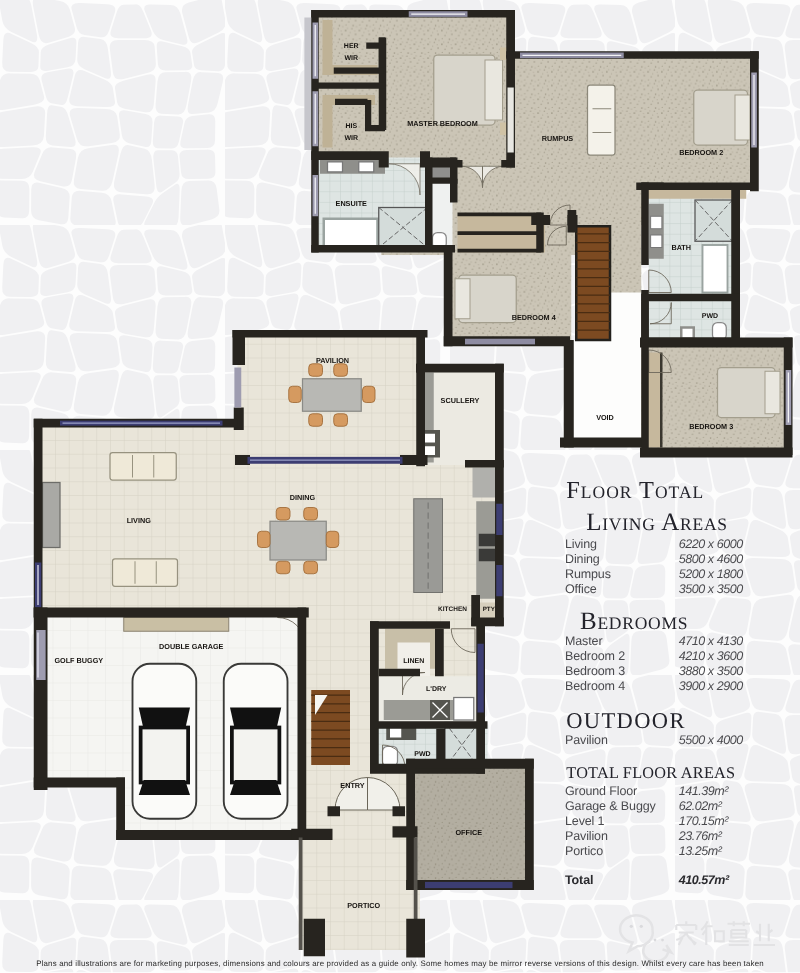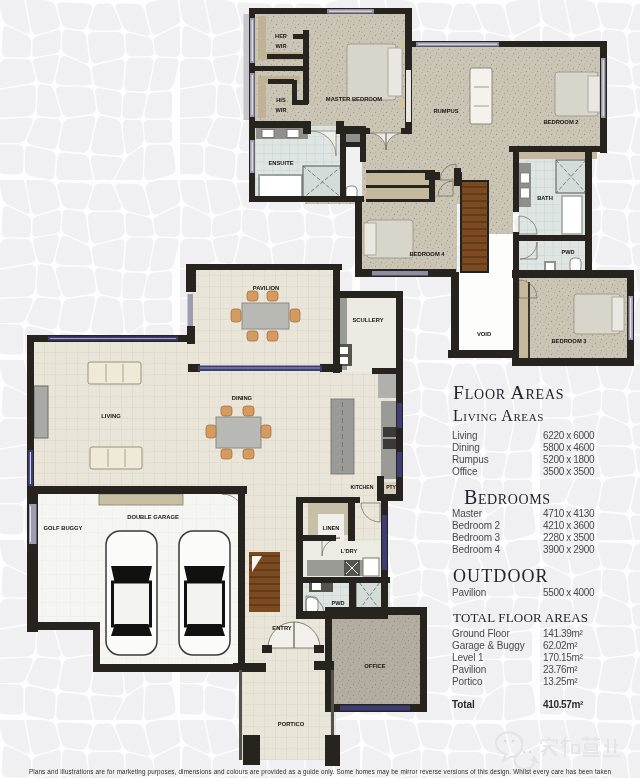--- a/index.html
+++ b/index.html
@@ -1,18 +1,18 @@
 <!DOCTYPE html>
 <html><head><meta charset="utf-8"><style>
 html,body{margin:0;padding:0;width:640px;height:778px;overflow:hidden;
 font-family:"Liberation Sans",sans-serif;background:#fff;}
 #page{position:relative;width:640px;height:778px;}
 .hd{font-family:"Liberation Serif",serif;color:#23232b;}
 .row{position:absolute;font-size:10px;color:#4a4a4e;letter-spacing:-0.1px;white-space:nowrap;}
-.val{position:absolute;left:91px;font-size:10px;letter-spacing:-0.35px;}
+.val{position:absolute;left:91px;font-size:10px;letter-spacing:-0.35px;font-style:italic;}
 </style></head><body>
 <div id="page">
 
 <svg width="640" height="778" style="position:absolute;left:0;top:0">
 <defs>
         <pattern id="bgp" width="180" height="180" patternUnits="userSpaceOnUse">
 <rect width="180" height="180" fill="#fdfdfd"></rect>
           <path d="M3.6 -4.4 L17.9 -3.8 Q23.5 -3.6 25.2 5.1 L29.4 27.2 Q31.1 35.9 24.9 33.0 L9.2 25.6 Q3.0 22.6 1.9 16.6 L-0.9 1.3 Q-2.0 -4.7 3.6 -4.4Z" fill="#f0f0f2"></path>
           <path d="M9.3 27.1 L25.1 34.6 Q31.3 37.5 31.1 41.9 L30.7 53.2 Q30.5 57.6 24.1 57.5 L7.8 57.3 Q1.4 57.2 1.8 49.9 L2.7 31.5 Q3.1 24.2 9.3 27.1Z" fill="#f0f0f2"></path>
           <path d="M7.7 58.7 L24.0 58.9 Q30.5 59.0 31.8 64.1 L35.2 77.1 Q36.5 82.2 27.2 83.8 L3.4 87.7 Q-5.9 89.2 -4.3 82.5 L-0.3 65.3 Q1.3 58.6 7.7 58.7Z" fill="#f0f0f2"></path>
@@ -395,30 +395,30 @@
       </g>
 <g transform="translate(582,737)" stroke="#e2e2e4" stroke-width="1.7" fill="none">
 <path d="M0 2 H18 M5 0 V4 M13 0 V4 M3 7 H15 M3 7 V13 H15 V7 M3 10 H15 M1 16 H17 M1 19 H17"></path>
       </g>
 <g transform="translate(603,737)" stroke="#e2e2e4" stroke-width="1.7" fill="none">
 <path d="M5 2 V16 M12 2 V16 M2 8 L5 10 M15 7 L12 9 M0 19 H17"></path>
       </g>
 </svg>
 
 <div style="position:absolute;left:452px;top:378px;width:186px;">
-<div class="hd" style="position:absolute;left:1px;top:4px;font-size:19.5px;letter-spacing:0.8px;font-variant:small-caps;">Floor Areas</div>
-<div class="hd" style="position:absolute;left:1px;top:29px;font-size:16px;letter-spacing:0.6px;font-variant:small-caps;">Living Areas</div>
+<div class="hd" style="position:absolute;left:1px;top:4px;font-size:19.5px;letter-spacing:0.8px;font-variant:small-caps;">Floor Total</div>
+<div class="hd" style="position:absolute;left:17px;top:29px;font-size:20px;letter-spacing:0.6px;font-variant:small-caps;">Living Areas</div>
 <div class="row" style="top:52px;">Living<span class="val">6220 x 6000</span></div>
 <div class="row" style="top:64px;">Dining<span class="val">5800 x 4600</span></div>
 <div class="row" style="top:76px;">Rumpus<span class="val">5200 x 1800</span></div>
 <div class="row" style="top:88px;">Office<span class="val">3500 x 3500</span></div>
 <div class="hd" style="position:absolute;left:12px;top:108px;font-size:20px;letter-spacing:0.6px;font-variant:small-caps;">Bedrooms</div>
 <div class="row" style="top:130px;">Master<span class="val">4710 x 4130</span></div>
 <div class="row" style="top:142px;">Bedroom 2<span class="val">4210 x 3600</span></div>
-<div class="row" style="top:154px;">Bedroom 3<span class="val">2280 x 3500</span></div>
+<div class="row" style="top:154px;">Bedroom 3<span class="val">3880 x 3500</span></div>
 <div class="row" style="top:166px;">Bedroom 4<span class="val">3900 x 2900</span></div>
 <div class="hd" style="position:absolute;left:1px;top:188px;font-size:18px;letter-spacing:1.1px;">OUTDOOR</div>
 <div class="row" style="top:209px;">Pavilion<span class="val">5500 x 4000</span></div>
 <div class="hd" style="position:absolute;left:1px;top:232px;font-size:13px;letter-spacing:0.2px;">TOTAL FLOOR AREAS</div>
 <div class="row" style="top:250px;">Ground Floor<span class="val">141.39m²</span></div>
 <div class="row" style="top:262px;">Garage &amp; Buggy<span class="val">62.02m²</span></div>
 <div class="row" style="top:274px;">Level 1<span class="val">170.15m²</span></div>
 <div class="row" style="top:286px;">Pavilion<span class="val">23.76m²</span></div>
 <div class="row" style="top:298px;">Portico<span class="val">13.25m²</span></div>
 <div class="row" style="top:321px;font-weight:bold;color:#2a2a2e;">Total<span class="val">410.57m²</span></div>

